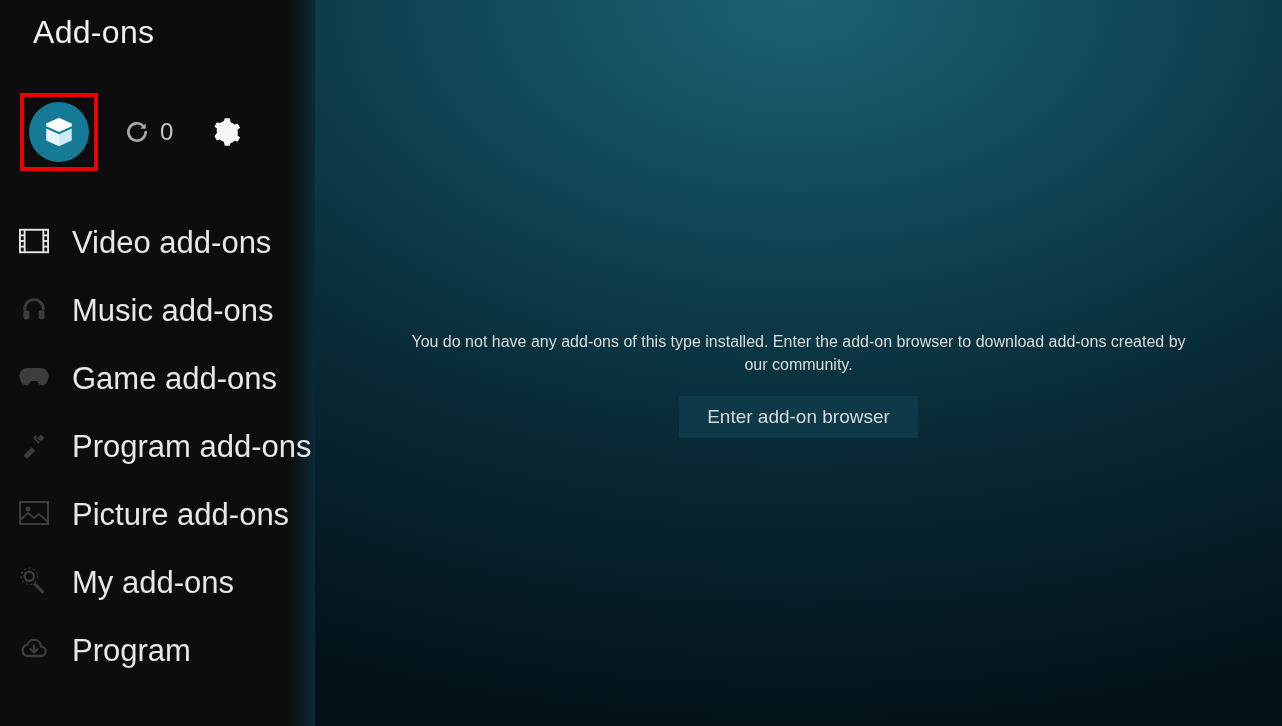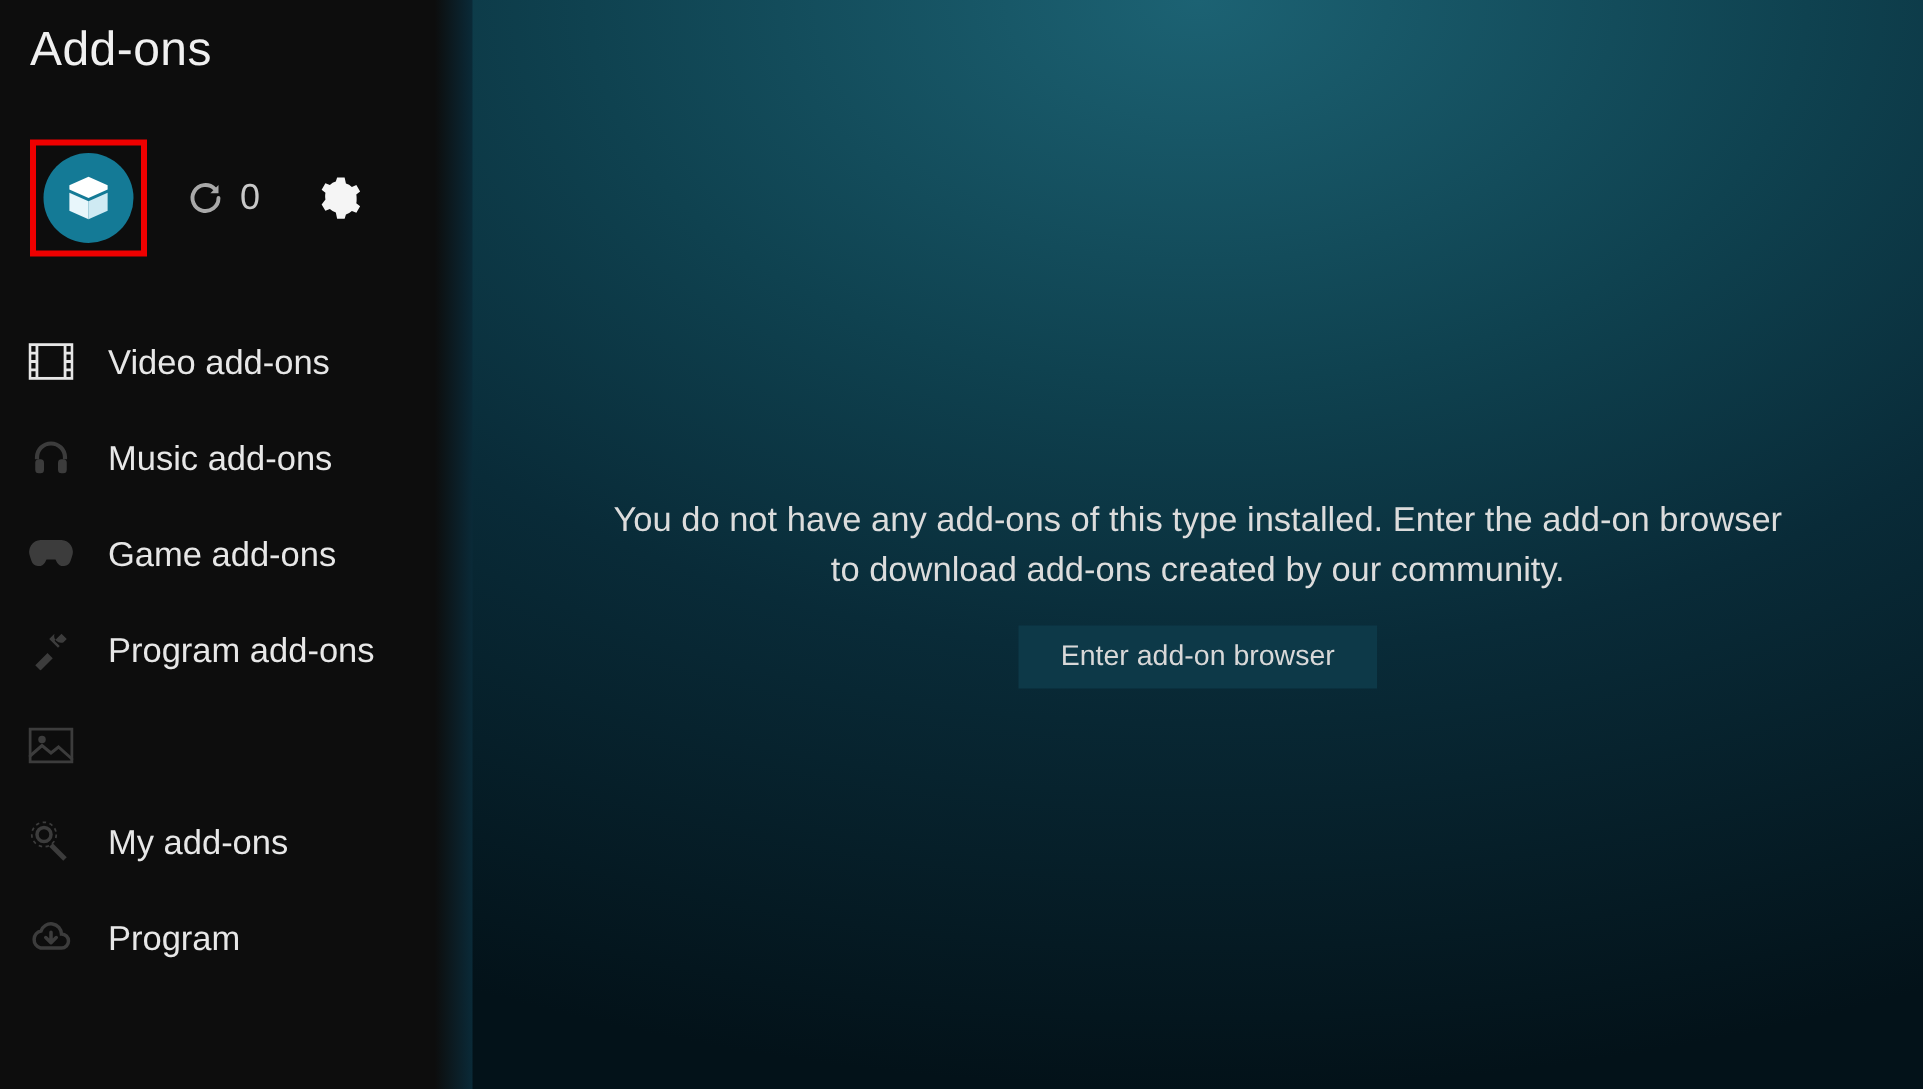--- a/index.html
+++ b/index.html
@@ -14,21 +14,21 @@
     height: 100%;
     background: linear-gradient(to right, #0d0d0d 0%, #0d0d0d 92%, rgba(13,13,13,0) 100%);
     padding: 14px 0 0 0;
     position: relative;
     z-index: 2;
   }
   .sidebar-title {
     font-size: 32px;
     font-weight: 300;
     color: #f0f0f0;
-    padding-left: 20px;
+    padding-left: 33px;
     letter-spacing: 0.3px;
   }
   .toolbar-row {
     display: flex;
     align-items: center;
     gap: 26px;
     padding: 42px 0 38px 20px;
   }
   .package-btn-wrap {
     border: 4px solid #ee0000;
@@ -57,24 +57,24 @@
   .gear-btn {
     margin-left: 12px;
     color: #f5f5f5;
   }
   .menu {
     display: flex;
     flex-direction: column;
   }
   .menu-item {
     display: flex;
-    align-items: center;
+    align-items: flex-start;
     gap: 22px;
     padding: 16px 0 16px 18px;
-    font-size: 23px;
+    font-size: 31px;
     color: #e7e7e7;
     cursor: default;
   }
   .menu-item .icon-slot {
     width: 32px;
     height: 32px;
     display: flex;
     align-items: center;
     justify-content: center;
     color: #3c3c3c;
@@ -101,21 +101,21 @@
     position: absolute;
     left: 0; right: 0;
     top: 330px;
     display: flex;
     flex-direction: column;
     align-items: center;
     text-align: center;
     padding: 0 90px;
   }
   .empty-msg {
-    font-size: 23px;
+    font-size: 16px;
     line-height: 1.45;
     color: #dcdcdc;
     font-weight: 300;
     max-width: 820px;
   }
   .browser-btn {
     margin-top: 20px;
     background: #0d3948;
     color: #d8d8d8;
     font-size: 19px;
@@ -212,20 +212,21 @@
     </div>
 
     <div class="menu-item">
       <span class="icon-slot">
         <svg width="30" height="24" viewBox="0 0 30 24" fill="none" stroke="currentColor" stroke-width="2">
           <rect x="1" y="1" width="28" height="22"></rect>
           <circle cx="9" cy="8" r="2.5" fill="currentColor" stroke="none"></circle>
           <path d="M1 19l8-7 6 5 5-4 9 8" stroke-linecap="round"></path>
         </svg>
       </span>
+      <span class="label">Picture add-ons</span>
     </div>
 
     <div class="menu-item">
       <span class="icon-slot">
         <svg width="28" height="28" viewBox="0 0 24 24" fill="currentColor">
           <circle cx="8" cy="8" r="4" fill="none" stroke="currentColor" stroke-width="2"></circle>
           <circle cx="8" cy="8" r="7" fill="none" stroke="currentColor" stroke-width="1" stroke-dasharray="2 2"></circle>
           <path d="M13 13l8 8-2 2-8-8z"></path>
         </svg>
       </span>

